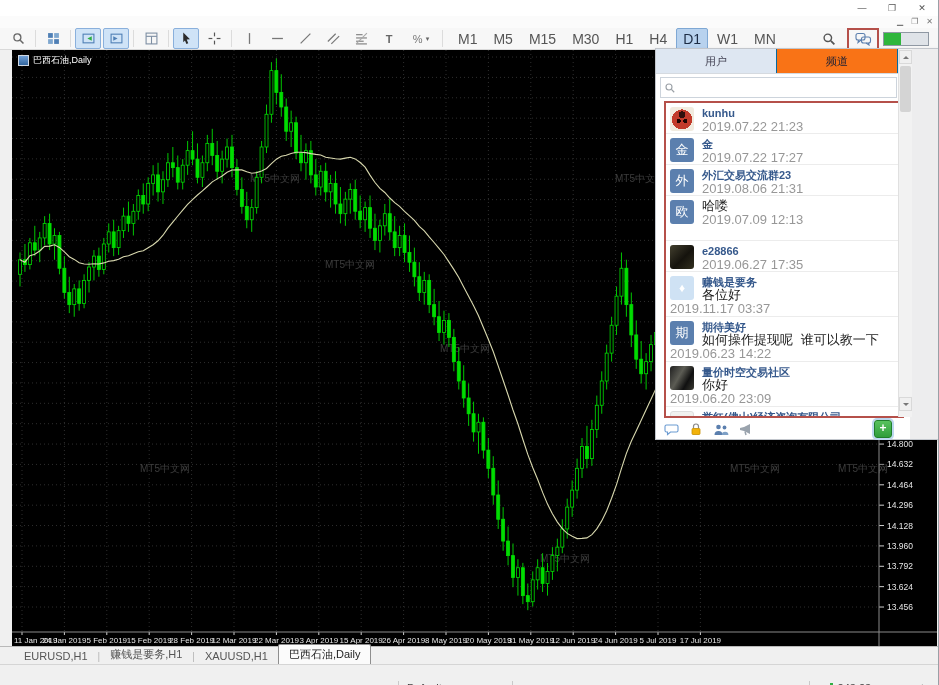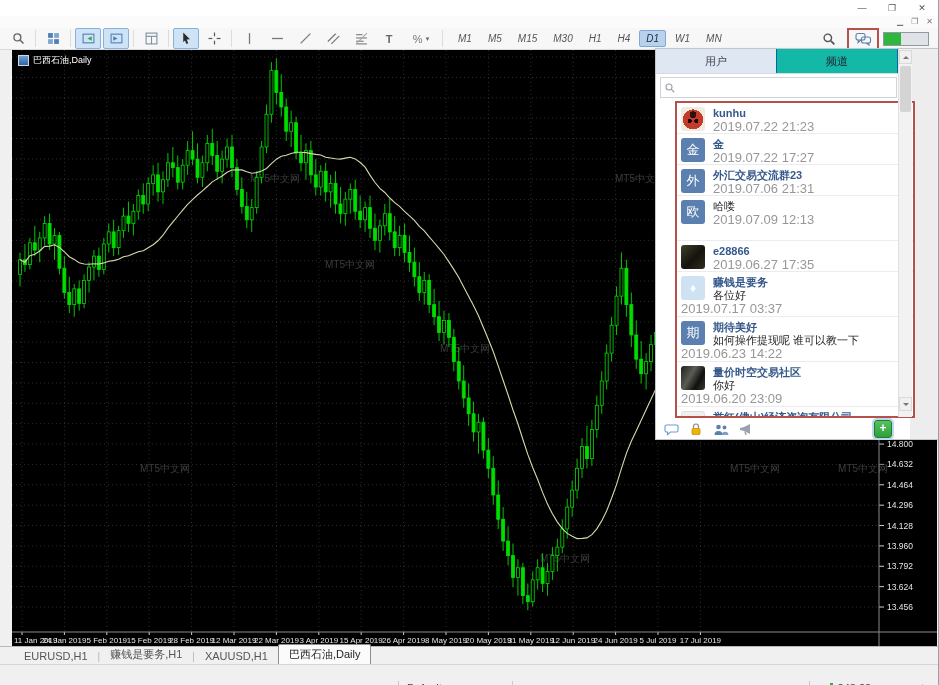--- a/index.html
+++ b/index.html
@@ -10,21 +10,21 @@
   .wbtn{width:30px;height:15px;display:flex;align-items:center;justify-content:center;font-size:9px;color:#555;cursor:default;}
   .menubar{position:absolute;left:0;top:16px;width:939px;height:12px;background:#fbfbfb;}
   .child-controls{position:absolute;right:6px;top:0;display:flex;gap:8px;}
   .cbtn{font-size:8px;color:#777;line-height:11px;}
   
   .toolbar{position:absolute;left:0;top:28px;width:939px;height:22px;background:#f7f7f7;border-bottom:1px solid #d9d9d9;display:flex;align-items:center;padding:0 4px;box-sizing:border-box;}
   .tbtn{width:24px;height:19px;display:flex;align-items:center;justify-content:center;border:1px solid transparent;border-radius:2px;margin:0 1px;color:#777;font-size:11px;}
   .tbtn.hl{background:#cfe3f7;border-color:#8ab0dc;}
   .tsep{width:1px;height:17px;background:#dcdcdc;margin:0 3px;}
   .tfs{display:flex;align-items:center;margin-left:4px;}
-  .tfb{font-size:10px;color:#555;padding:2px 6px;margin:0 1px;border:1px solid transparent;border-radius:2px;font-style:italic;}
+  .tfb{font-size:14px;color:#555;padding:2px 6px;margin:0 1px;border:1px solid transparent;border-radius:2px;}
   .tfb.on{background:#b8d2ee;border-color:#7fa8d4;color:#1c2c44;}
   .tb-right{margin-left:auto;display:flex;align-items:center;gap:4px;padding-right:6px;}
   .red-annot{border:2px solid #b5504a;}
   .chat-annot{display:flex;align-items:center;justify-content:center;width:28px;height:18px;}
   .connbar{width:44px;height:12px;border:1px solid #8f98a3;background:#dfe3e8;position:relative;}
   .connbar .fill{position:absolute;left:0;top:0;bottom:0;width:38%;background:#2fb63c;}
   
   .chart-wrap{position:absolute;left:12px;top:50px;width:925px;height:596px;background:#000;}
   .chart-symbol{position:absolute;left:6px;top:4px;display:flex;align-items:center;gap:4px;color:#fff;font-size:9px;}
   .sym-icon{display:inline-block;width:9px;height:9px;background:linear-gradient(#6fa0d8,#33669f);border:1px solid #cfd8e4;}
@@ -37,40 +37,40 @@
   .statusbar{position:absolute;left:0;top:664px;width:939px;height:28px;background:#f0f0f0;border-top:1px solid #d5d5d5;display:flex;align-items:center;font-size:11px;color:#444;box-sizing:border-box;padding:18px 14px 0 0;}
   .ssep{width:1px;height:13px;background:#c9c9c9;margin:0 8px;}
   .sig{display:flex;align-items:flex-end;gap:1px;margin-right:5px;}
   .sig i{display:block;width:3px;background:#2fae43;}
   .ret{color:#8a8a8a;font-size:12px;margin-left:26px;}
   
   .chat-panel{position:absolute;left:655px;top:48px;width:284px;height:392px;background:#fff;border:1px solid #c2c6cc;box-sizing:border-box;box-shadow:-1px 2px 4px rgba(0,0,0,0.15);}
   .cp-margin{position:absolute;right:0;top:0;width:28px;height:100%;background:#ededee;}
   .cp-tabs{position:absolute;left:0;top:0;width:242px;height:24px;display:flex;border-bottom:1px solid #d5dae0;}
   .cp-tab{flex:1;display:flex;align-items:center;justify-content:center;font-size:11px;color:#445;background:#dee7f2;border-right:1px solid #0369a1;}
-  .cp-tab.active{background:#14b8a6;color:#223;}
+  .cp-tab.active{background:#f97316;color:#223;}
   .cp-search{position:absolute;left:4px;top:28px;width:232px;height:19px;border:1px solid #cdd4dc;background:#fff;display:flex;align-items:center;padding-left:3px;}
   .cp-search input{border:none;outline:none;flex:1;height:15px;font-size:11px;font-family:"Liberation Sans",sans-serif;}
-  .cp-listbox{position:absolute;left:19px;top:52px;width:240px;height:317px;box-sizing:border-box;overflow:hidden;background:#fff;}
+  .cp-listbox{position:absolute;left:8px;top:52px;width:240px;height:317px;box-sizing:border-box;overflow:hidden;background:#fff;}
   .citem{box-sizing:border-box;padding:4px 4px 0 4px;border-bottom:1px solid #ececec;overflow:hidden;}
   .citem.h2{height:31px;}
   .citem.h3{height:45px;}
   .avat{float:left;width:24px;height:24px;border-radius:3px;margin-right:8px;background:#5b7fae;color:#fff;font-size:13px;display:flex;align-items:center;justify-content:center;overflow:hidden;}
   .av-ladybug{background:
      radial-gradient(circle at 50% 32%, #30100c 0 3.5px, rgba(0,0,0,0) 3.5px),
      radial-gradient(circle at 36% 58%, #1c0503 0 2px, rgba(0,0,0,0) 2px),
      radial-gradient(circle at 64% 58%, #1c0503 0 2px, rgba(0,0,0,0) 2px),
      radial-gradient(circle at 50% 52%, #c23b2b 0 10px, rgba(0,0,0,0) 10px),
      #f1ebdf;}
   .av-photo-dark{background:linear-gradient(135deg,#43402f,#15130d 55%,#32301f);}
   .av-photo-dark2{background:linear-gradient(120deg,#1f1f1f,#5c5c54 40%,#101010 70%,#3a3a32);}
   .av-logo-blue{background:#cfe2f4;color:#fff;font-size:12px;}
   .av-photo-light{background:linear-gradient(#f2f2f0,#e4e2dc);border:1px solid #ddd;box-sizing:border-box;}
   .cname{font-size:11px;font-weight:bold;color:#36598c;line-height:13px;white-space:nowrap;}
-  .cmsg{font-size:11px;color:#1c1c1c;line-height:13px;white-space:nowrap;}
+  .cmsg{font-size:13px;color:#1c1c1c;line-height:13px;white-space:nowrap;font-family:Liberation Mono, monospace;}
   .ctime{font-size:13px;color:#979797;line-height:13px;}
   .cp-actions{position:absolute;left:0;top:372px;width:242px;height:20px;display:flex;align-items:center;gap:10px;padding-left:8px;box-sizing:border-box;}
   .plusbtn{position:absolute;right:46px;top:371px;width:16px;height:16px;background:linear-gradient(#58c25e,#2f9e3b);border:1px solid #1f7f2c;border-radius:3px;color:#fff;font-weight:bold;font-size:12px;line-height:14px;text-align:center;box-shadow:0 0 0 2px #bcd7ef;}
   .cp-scroll{position:absolute;left:242px;top:0;width:13px;height:368px;background:#f2f2f2;border-left:1px solid #e0e0e0;}
   .sarrow{position:absolute;left:0;width:13px;height:14px;background:#f0f0f0;border:1px solid #d9d9d9;box-sizing:border-box;display:flex;align-items:center;justify-content:center;}
   .sarrow:after{content:"";border:3px solid transparent;}
   .sarrow.up{top:1px;}
   .sarrow.up:after{border-bottom-color:#777;margin-top:-3px;}
   .sarrow.down{top:348px;}
   .sarrow.down:after{border-top-color:#777;margin-bottom:-3px;}
@@ -690,37 +690,37 @@
           <div class="ctime">2019.07.22 21:23</div>
         </div>
         <div class="citem h2">
           <div class="avat av-letter">金</div>
           <div class="cname">金</div>
           <div class="ctime">2019.07.22 17:27</div>
         </div>
         <div class="citem h2">
           <div class="avat av-letter">外</div>
           <div class="cname">外汇交易交流群23</div>
-          <div class="ctime">2019.07.06 21:31</div>
+          <div class="ctime">2019.08.06 21:31</div>
         </div>
         <div class="citem h3">
           <div class="avat av-letter">欧</div>
           <div class="cmsg">哈喽</div>
           <div class="ctime">2019.07.09 12:13</div>
         </div>
         <div class="citem h2">
           <div class="avat av-photo-dark"></div>
           <div class="cname">e28866</div>
           <div class="ctime">2019.06.27 17:35</div>
         </div>
         <div class="citem h3">
           <div class="avat av-logo-blue">♦</div>
           <div class="cname">赚钱是要务</div>
           <div class="cmsg">各位好</div>
-          <div class="ctime">2019.07.17 03:37</div>
+          <div class="ctime">2019.11.17 03:37</div>
         </div>
         <div class="citem h3">
           <div class="avat av-letter">期</div>
           <div class="cname">期待美好</div>
           <div class="cmsg">如何操作提现呢 谁可以教一下</div>
           <div class="ctime">2019.06.23 14:22</div>
         </div>
         <div class="citem h3">
           <div class="avat av-photo-dark2"></div>
           <div class="cname">量价时空交易社区</div>

